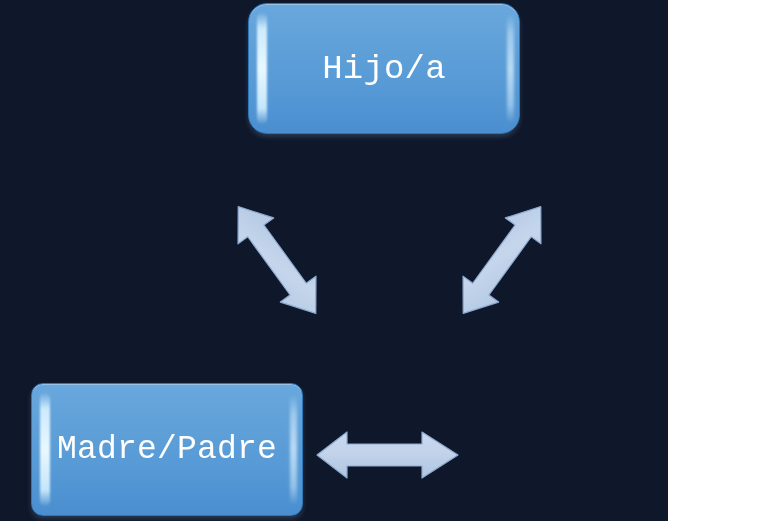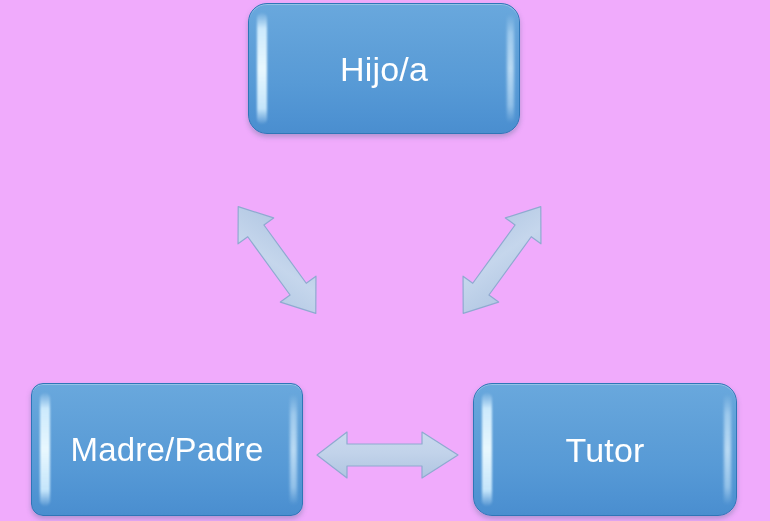--- a/index.html
+++ b/index.html
@@ -7,23 +7,24 @@
   html, body {
     width: 770px;
     height: 521px;
     background: #ffffff;
     font-family: "Liberation Sans", sans-serif;
     overflow: hidden;
   }
 
   #diagram-canvas {
     position: relative;
-    width: 770px;
+    width: 668px;
     height: 521px;
-    background: #f0abfc;
+    background: #0f172a;
+    font-family: Liberation Mono, monospace;
   }
 
   
   .node {
     position: absolute;
     border-radius: 19px;
     background:
       linear-gradient(180deg,
         #69a8dd 0%,
         #5e9fd8 38%,
@@ -114,23 +115,20 @@
 <div id="diagram-canvas">
 
   <div class="node" id="node-hijo">
     <span class="node-label">Hijo/a</span>
   </div>
 
   <div class="node" id="node-madre">
     <span class="node-label">Madre/Padre</span>
   </div>
 
-  <div class="node" id="node-tutor">
-    <span class="node-label">Tutor</span>
-  </div>
 
   <div class="connector" id="connector-madre-hijo">
     <svg width="125" height="145" viewBox="0 0 125 145">
       <defs>
         <linearGradient id="gradDiagL" x1="0" y1="1" x2="1" y2="0">
           <stop offset="0%" stop-color="#B4C9E4"></stop>
           <stop offset="45%" stop-color="#C5D6EC"></stop>
           <stop offset="100%" stop-color="#B0C6E2"></stop>
         </linearGradient>
       </defs>

